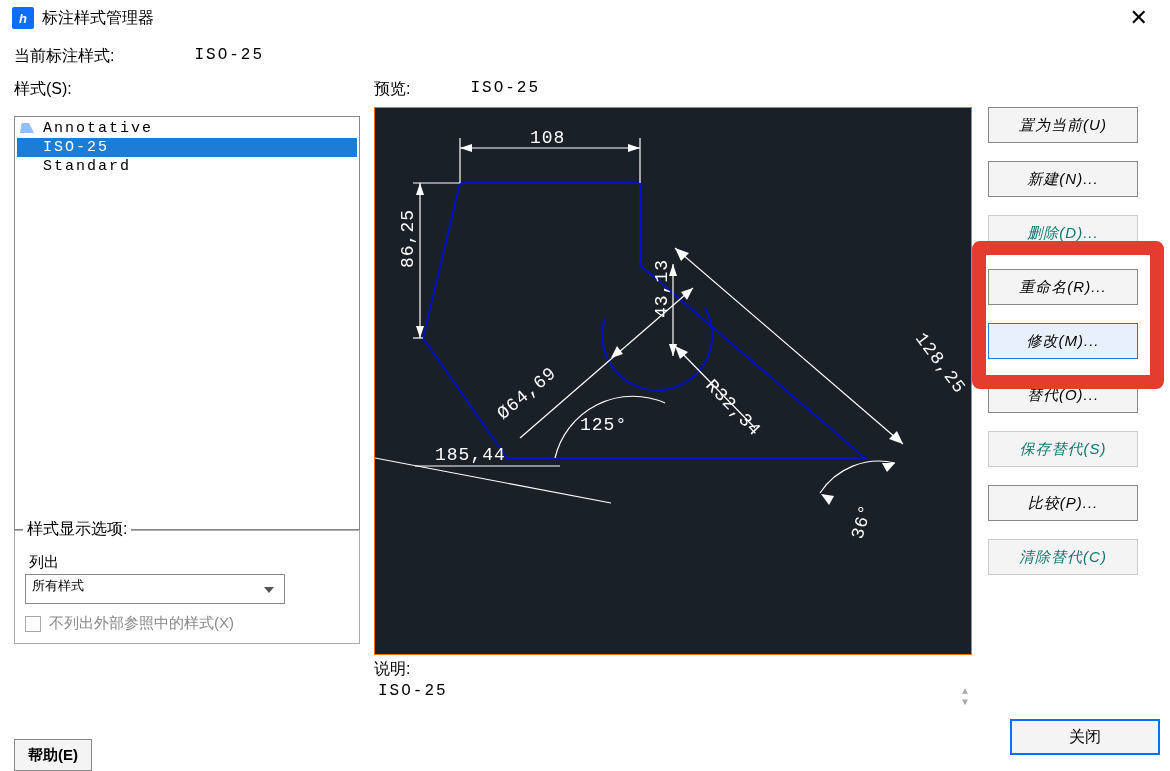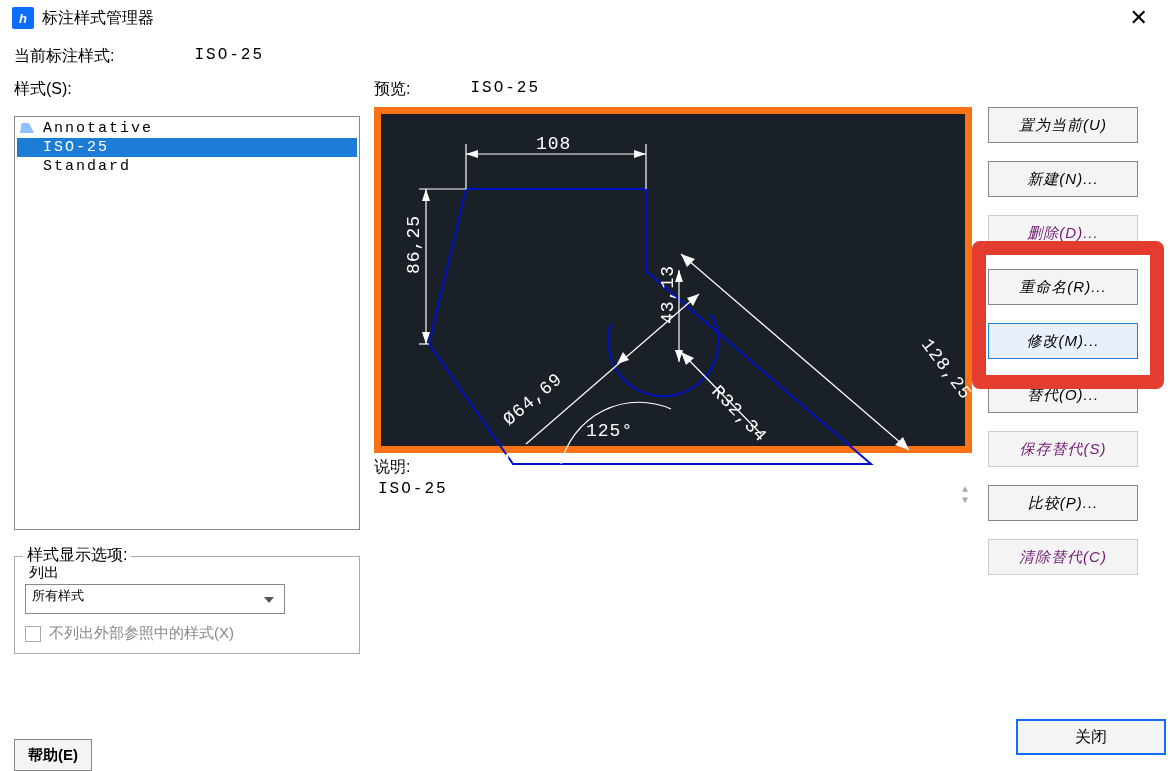--- a/index.html
+++ b/index.html
@@ -78,22 +78,22 @@
       border-right: 7px solid transparent;
       border-bottom: 10px solid #66a3ff;
       transform: skewX(-10deg);
       opacity: 0.7;
     }
     .list-item.selected {
       background: #1c7cd6; color: #fff;
     }
     .groupbox {
       border: 1px solid #aaa;
-      padding: 0 10px 10px 10px;
-      margin-top: 26px;
+      padding: 16px 10px 10px 10px;
+      margin-top: 0;
       position: relative;
     }
     .groupbox .gb-legend {
       position: absolute; top: -12px; left: 8px;
       background: #fff; padding: 0 4px;
       font-size: 16px;
     }
     .sublabel { font-size: 15px; margin: 6px 0 2px 4px; }
     .select {
       width: 260px; height: 30px;
@@ -112,24 +112,24 @@
       border-top: 6px solid #555;
     }
     .checkbox {
       display: flex; align-items: center; gap: 8px;
       margin-top: 10px; color: #888; font-size: 15px;
     }
     .checkbox .box {
       width: 16px; height: 16px; border: 1px solid #aaa; background:#fff;
     }
     .preview-pane {
-      width: 598px; height: 346px;
+      width: 598px; height: 548px;
       background: #1a2028;
       position: relative;
-      border: 7px solid #f97316;
+      border: 1px solid #f97316;
     }
     .desc-label { font-size: 16px; margin-top: 4px; }
     .desc-box {
       border: none;
       background:#fff;
       height: 60px;
       padding: 2px 4px;
       font-family: "Courier New", monospace;
       font-size: 16px;
       letter-spacing:2px;
@@ -143,21 +143,21 @@
     .btn {
       width: 150px; height: 36px;
       border: 1px solid #888;
       background: #f4f4f4;
       font-size: 15px;
       letter-spacing: 1px;
       cursor: pointer;
       text-align: right;
       display:flex; align-items:center; justify-content:center;font-style:italic;
     }
-    .btn.disabled { color: #701a75; border-color:#ccc; }
+    .btn.disabled { color: #0f766e; border-color:#ccc; }
     .btn.focus { background: #e8f0fb; border:1px solid #1c7cd6; }
     .help-btn {
       width: 78px; height: 32px;
       border:1px solid #888; background:#f4f4f4;
       font-size:15px;
       display:flex;align-items:center;justify-content:center;
       margin-top: 22px;
       cursor:pointer;
     }
     .close-btn {
@@ -171,21 +171,21 @@
       position:absolute;
       border: 14px solid #e43d2f;
       border-radius: 8px;
       width: 192px; height: 148px;
       right: -12px; top: 162px;
       pointer-events:none;
       z-index:10;
     }
     .footer-right {
       position:absolute;
-      right: 4px;
+      right: 10px;
       bottom: 16px;
     }
     .footer-left { position:absolute; left:14px; bottom:0;font-weight:bold; }
 
     
     .dim-text { fill:#fff; font-size:18px; font-family:"Courier New",monospace; letter-spacing:1px; }
     .dim-line { stroke:#fff; stroke-width:1.2; fill:none; }
     .geom-line { stroke:#0012c5; stroke-width:2; fill:none; }
   </style>
 </head>

